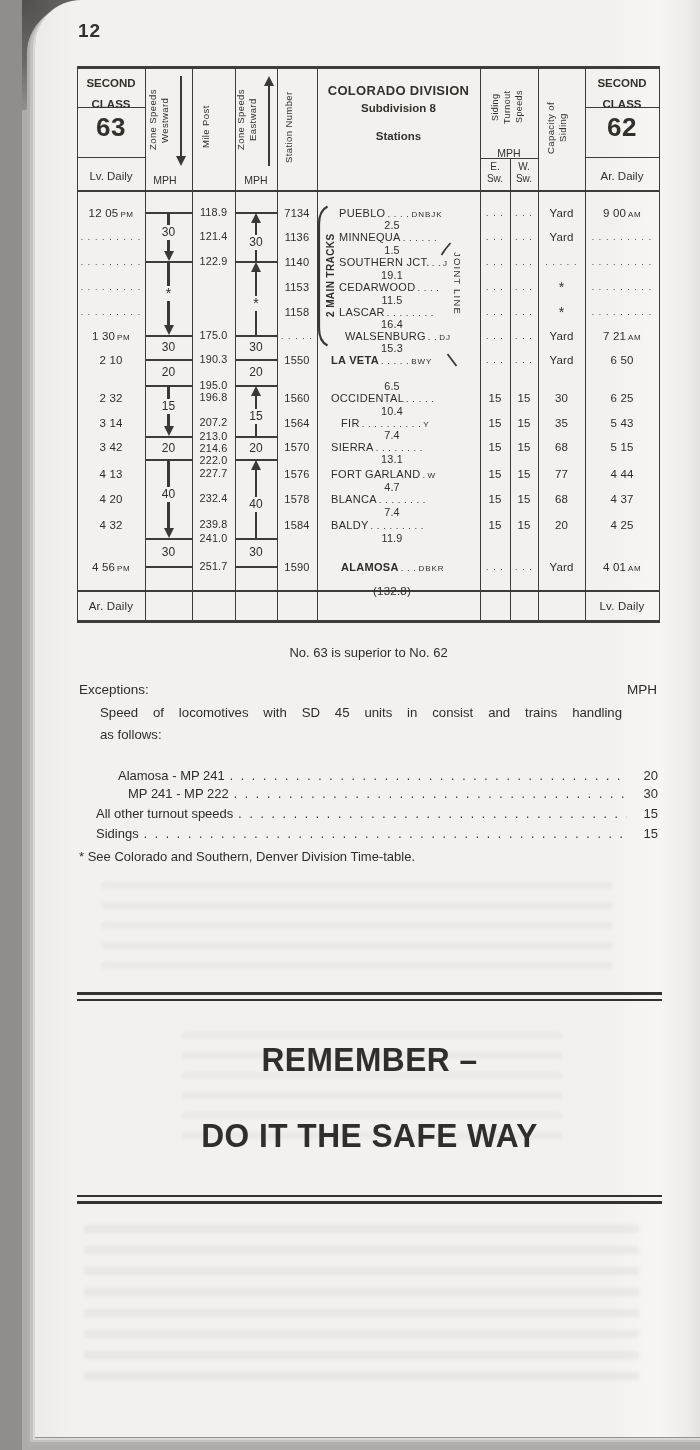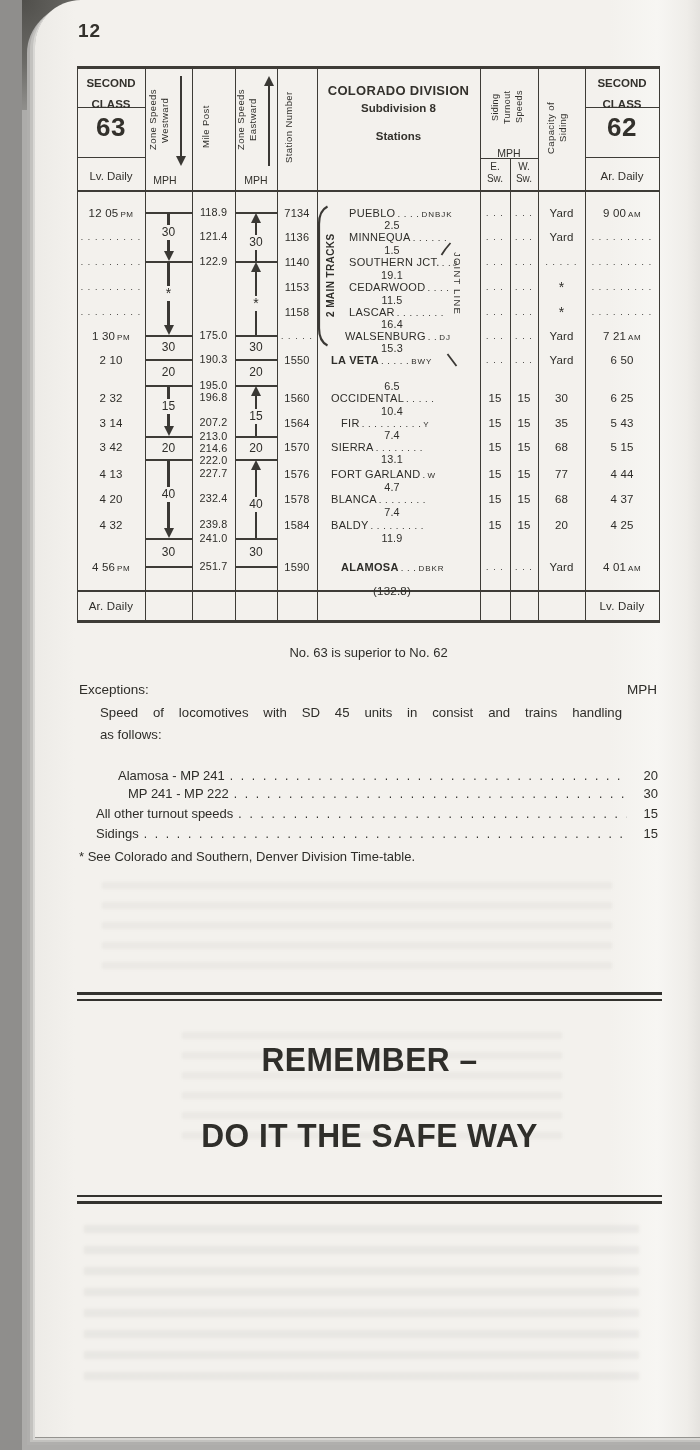--- a/index.html
+++ b/index.html
@@ -20,21 +20,21 @@
   .vl{position:absolute;width:1.3px;background:#3e3c37;top:0;height:557px;}
   .hl{position:absolute;height:1.4px;background:#3e3c37;}
   .hv{height:3.4px;}
   .hm{height:2.4px;}
 
   .c{position:absolute;height:14px;line-height:14px;font-size:11.5px;font-weight:400;
      letter-spacing:.2px;color:#2e2d29;white-space:nowrap;}
   .t1{left:0;width:68px;text-align:center;}
   .mp{left:115px;width:43px;text-align:center;height:12px;line-height:12px;font-size:10.8px;}
   .t5{left:200px;width:40px;text-align:center;font-size:11px;}
-  .st{left:240px;width:163px;box-sizing:border-box;padding-left:32px;display:flex;align-items:baseline;}
+  .st{left:240px;width:163px;box-sizing:border-box;padding-left:22px;display:flex;align-items:baseline;}
   .dd{left:240px;width:150px;text-align:center;font-size:10.8px;}
   .t7{left:403px;width:30px;text-align:center;}
   .t8{left:433px;width:28px;text-align:center;}
   .t9{left:461px;width:47px;text-align:center;}
   .t10{left:508px;width:74px;text-align:center;}
   .dt{font-size:8.5px;letter-spacing:1.2px;}
   .mer{font-size:8px;letter-spacing:.5px;margin-left:2px;}
   .nm{font-size:11px;letter-spacing:.3px;}
   .bold{font-weight:700;}
   .ld{font-size:9.5px;letter-spacing:.5px;padding:0 2px;}

